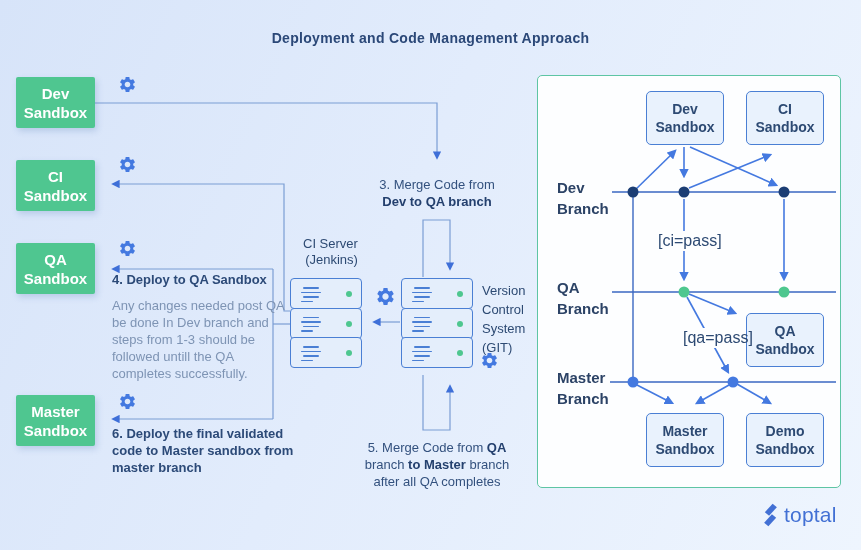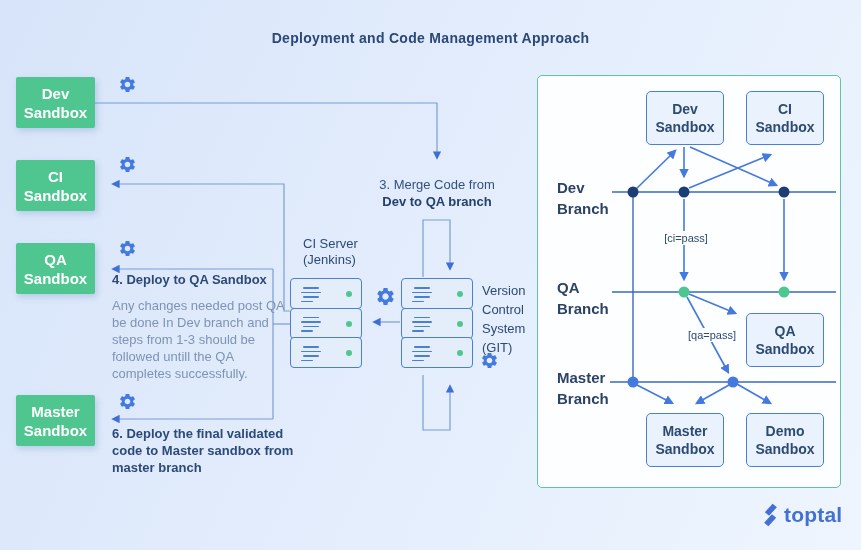--- a/index.html
+++ b/index.html
@@ -29,47 +29,47 @@
   .ctr{text-align:center;}
   
   .server-stack{width:72px;z-index:3;}
   .server-unit{
     position:relative;width:72px;height:31px;box-sizing:border-box;
     border:1.4px solid #4a7fd4;background:#e4eefb;border-radius:4px;margin-top:-1.4px;
   }
   .server-unit:first-child{margin-top:0;}
   .s-line{position:absolute;height:1.6px;background:#4a7fd4;border-radius:1px;}
   .s-dot{position:absolute;width:6px;height:6px;border-radius:50%;background:#4ec78f;right:9px;top:12px;}
-  .srv-label{font-size:13px;line-height:16px;color:#2d4a73;z-index:3;}
+  .srv-label{font-size:13px;line-height:16px;color:#2d4a73;z-index:3;text-align:right;}
   .vcs-label{font-size:13px;line-height:19px;color:#2d4a73;z-index:3;}
   
   .panel{
     left:537px;top:75px;width:304px;height:413px;box-sizing:border-box;
     background:#fdfeff;border:1px solid #5ec5a4;border-radius:5px;z-index:1;
   }
   .pbox{
     width:78px;height:54px;box-sizing:border-box;background:#e9f2fd;
     border:1.4px solid #4a7fd4;border-radius:5px;color:#2d4a73;
     font-size:14px;font-weight:bold;line-height:18px;text-align:center;
     display:flex;flex-direction:column;align-items:center;justify-content:center;z-index:3;
   }
   .branch-label{font-size:15px;font-weight:bold;line-height:21px;color:#2c4366;z-index:3;}
   .guard{
-    font-size:11px;color:#2d4a73;background:#fdfeff;text-align:center;
+    font-size:16px;color:#2d4a73;background:#fdfeff;text-align:center;
     padding:1px 2px;z-index:3;
   }
   
   svg.wires{left:0;top:0;z-index:2;pointer-events:none;}
   .thin{stroke:#7b9dd4;stroke-width:1.2;fill:none;}
   .rline{stroke:#3a67c2;stroke-width:1.4;fill:none;}
   .rarrow{stroke:#4479e0;stroke-width:1.6;fill:none;}
   .gear{fill:#4479e0;position:absolute;z-index:3;}
   
   .brand{left:762px;top:503px;display:flex;align-items:center;gap:5px;z-index:3;}
-  .brand-text{font-size:21px;font-weight:700;color:#4270d4;letter-spacing:.2px;}
+  .brand-text{font-size:21px;font-weight:400;color:#4270d4;letter-spacing:.2px;}
 </style>
 </head>
 <body>
 
 <div class="stage">
 
   <svg width="0" height="0" style="position:absolute">
     <defs>
       <symbol id="gear" viewBox="0 0 24 24">
         <path fill-rule="evenodd" d="M19.14,12.94c0.04-0.3,0.06-0.61,0.06-0.94c0-0.32-0.02-0.64-0.07-0.94l2.03-1.58c0.18-0.14,0.23-0.41,0.12-0.61l-1.92-3.32c-0.12-0.22-0.37-0.29-0.59-0.22l-2.39,0.96c-0.5-0.38-1.03-0.7-1.62-0.94L14.4,2.81c-0.04-0.24-0.24-0.41-0.48-0.41h-3.84c-0.24,0-0.43,0.17-0.47,0.41L9.25,5.35C8.66,5.59,8.12,5.92,7.63,6.29L5.24,5.33c-0.22-0.08-0.47,0-0.59,0.22L2.74,8.87C2.62,9.08,2.66,9.34,2.86,9.48l2.03,1.58C4.84,11.36,4.8,11.69,4.8,12s0.02,0.64,0.07,0.94l-2.03,1.58c-0.18,0.14-0.23,0.41-0.12,0.61l1.92,3.32c0.12,0.22,0.37,0.29,0.59,0.22l2.39-0.96c0.5,0.38,1.03,0.7,1.62,0.94l0.36,2.54c0.05,0.24,0.24,0.41,0.48,0.41h3.84c0.24,0,0.44-0.17,0.47-0.41l0.36-2.54c0.59-0.24,1.13-0.56,1.62-0.94l2.39,0.96c0.22,0.08,0.47,0,0.59-0.22l1.92-3.32c0.12-0.22,0.07-0.47-0.12-0.61L19.14,12.94z M12,15.6c-1.98,0-3.6-1.62-3.6-3.6s1.62-3.6,3.6-3.6s3.6,1.62,3.6,3.6S13.98,15.6,12,15.6z"></path>
@@ -178,20 +178,25 @@
     <b>Dev to QA branch</b>
   </div>
 
   <div class="abs step semi" style="left:112px;top:271px;width:185px">
     <span>4. Deploy to QA Sandbox</span>
   </div>
   <div class="abs note" style="left:112px;top:297px;width:180px">
     <span>Any changes needed post QA be done In Dev branch and steps from 1-3 should be followed untill the QA completes successfully.</span>
   </div>
 
+  <div class="abs step ctr" style="left:341px;top:439px;width:192px">
+    <span>5. Merge Code from </span><b>QA</b><br>
+    <span>branch </span><b>to Master</b><span> branch</span><br>
+    <span>after all QA completes</span>
+  </div>
 
   <div class="abs step semi" style="left:112px;top:425px;width:182px">
     <span>6. Deploy the final validated code to Master sandbox from master branch</span>
   </div>
 
   <div class="abs srv-label" style="left:303px;top:236px">
     <span>CI Server</span><br>
     <span>(Jenkins)</span>
   </div>
   <div class="abs server-stack" style="left:290px;top:278px">

